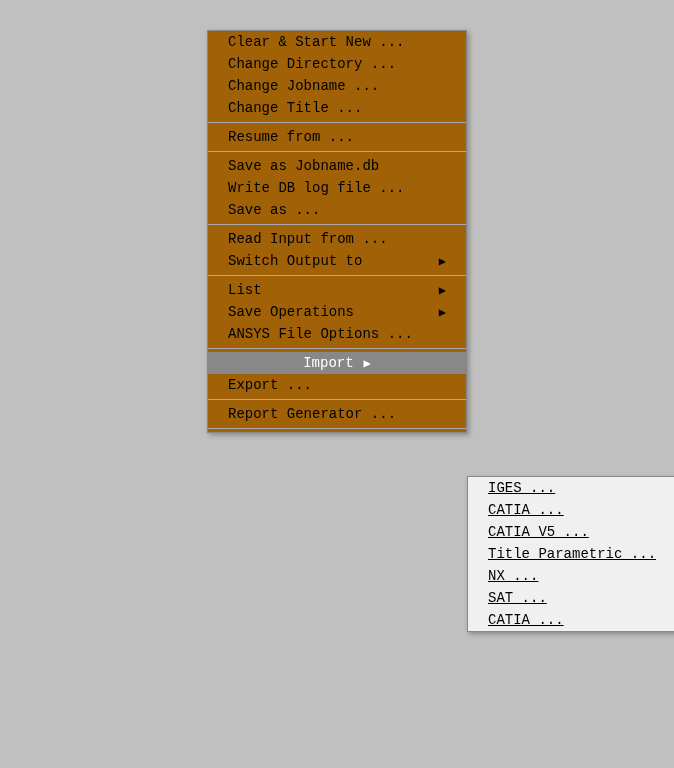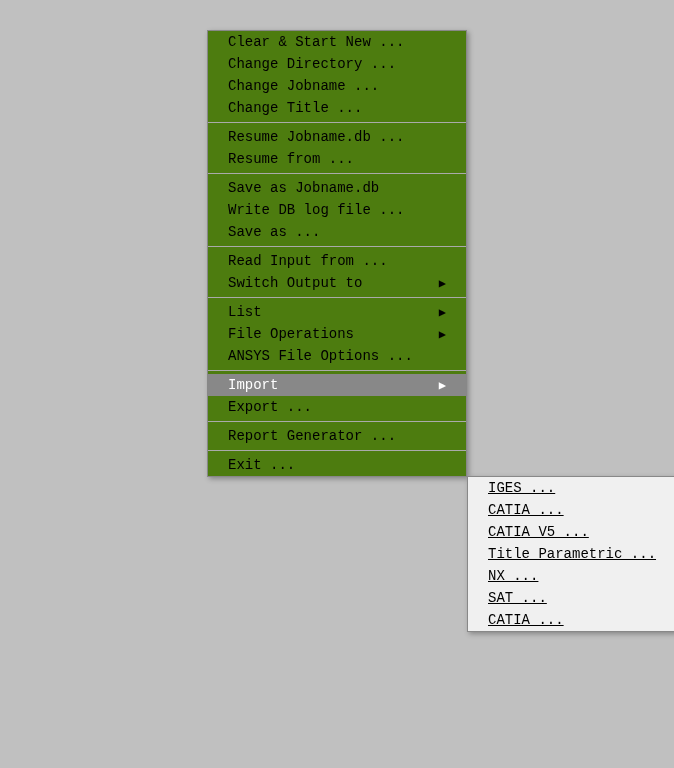--- a/index.html
+++ b/index.html
@@ -20,39 +20,40 @@
     }
 
     .menu-container {
       position: relative;
       display: flex;
       align-items: flex-start;
       margin-top: 10px;
     }
 
     .main-menu {
-      background: #4d7c0f;
+      background: #a16207;
       border: 1px solid #888;
       min-width: 260px;
       box-shadow: 2px 2px 5px rgba(0,0,0,0.3);
     }
 
     .menu-item {
       padding: 3px 20px;
       cursor: pointer;
       display: flex;
       align-items: center;
       justify-content: space-between;
       white-space: nowrap;
       color: #000;
     }
 
     .menu-item.active {
       background: #888;
       color: #fff;
+      justify-content: center;
     }
 
     .menu-separator {
       border: none;
       border-top: 1px solid #aaa;
       margin: 3px 0;
     }
 
     .submenu-arrow {
       margin-left: 10px;
@@ -88,23 +89,20 @@
     </div>
     <div class="menu-item">
       <span>Change Jobname ...</span>
     </div>
     <div class="menu-item">
       <span>Change Title ...</span>
     </div>
     <hr class="menu-separator">
 
     <div class="menu-item">
-      <span>Resume Jobname.db ...</span>
-    </div>
-    <div class="menu-item">
       <span>Resume from ...</span>
     </div>
     <hr class="menu-separator">
 
     <div class="menu-item">
       <span>Save as Jobname.db</span>
     </div>
     <div class="menu-item">
       <span>Write DB log file ...</span>
     </div>
@@ -120,21 +118,21 @@
       <span>Switch Output to</span>
       <span class="submenu-arrow">▶</span>
     </div>
     <hr class="menu-separator">
 
     <div class="menu-item">
       <span>List</span>
       <span class="submenu-arrow">▶</span>
     </div>
     <div class="menu-item">
-      <span>File Operations</span>
+      <span>Save Operations</span>
       <span class="submenu-arrow">▶</span>
     </div>
     <div class="menu-item">
       <span>ANSYS File Options ...</span>
     </div>
     <hr class="menu-separator">
 
     <div class="menu-item active">
       <span>Import</span>
       <span class="submenu-arrow">▶</span>
@@ -142,23 +140,20 @@
     <div class="menu-item">
       <span>Export ...</span>
     </div>
     <hr class="menu-separator">
 
     <div class="menu-item">
       <span>Report Generator ...</span>
     </div>
     <hr class="menu-separator">
 
-    <div class="menu-item">
-      <span>Exit ...</span>
-    </div>
   </div>
 
   <div class="submenu">
     <div class="menu-item">
       <span>IGES ...</span>
     </div>
     <div class="menu-item">
       <span>CATIA ...</span>
     </div>
     <div class="menu-item">

